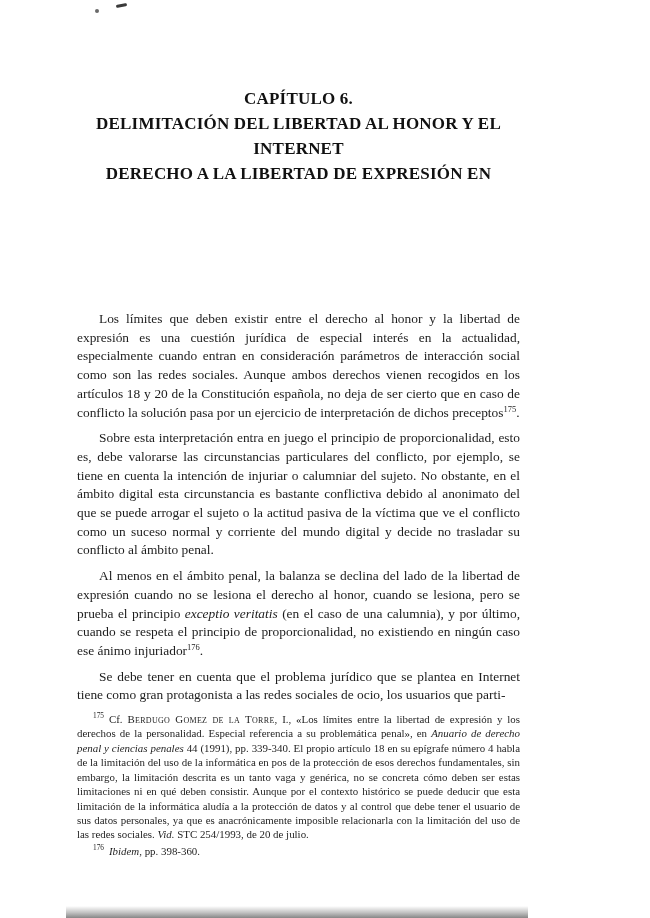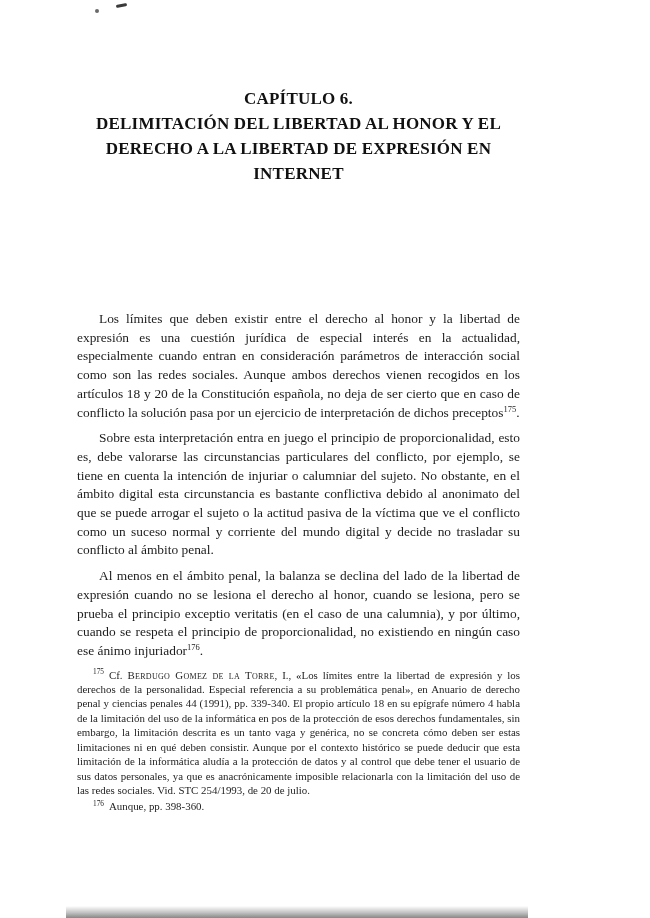--- a/index.html
+++ b/index.html
@@ -30,21 +30,21 @@
   .title-line { display: block; }
   .body-text {
     font-size: 13.4px;
     line-height: 18.7px;
     text-align: justify;
   }
   .para {
     margin: 4px 0 7px 0;
     text-indent: 22px;
   }
-  .ital { }
+  .ital { font-style: italic; }
   sup.fnref {
     font-size: 8.5px;
     line-height: 0;
     vertical-align: super;
   }
   .footnotes {
     font-size: 10.9px;
     line-height: 14.4px;
     text-align: justify;
     color: #1e1e1e;
@@ -98,34 +98,35 @@
 <body>
 
 <div class="page">
 
   <div class="speck-1"></div>
   <div class="speck-2"></div>
 
   <h1 class="chapter-title">
     <span class="title-line">CAPÍTULO 6.</span>
     <span class="title-line">DELIMITACIÓN DEL LIBERTAD AL HONOR Y EL</span>
+    <span class="title-line">INTERNET</span>
     <span class="title-line">DERECHO A LA LIBERTAD DE EXPRESIÓN EN</span>
-    <span class="title-line">INTERNET</span>
   </h1>
 
   <div class="body-text">
     <p class="para"><span>Los límites que deben existir entre el derecho al honor y la libertad de expresión es una cuestión jurídica de especial interés en la actualidad, especialmente cuando entran en consideración parámetros de interacción social como son las redes sociales. Aunque ambos derechos vienen recogidos en los artículos 18 y 20 de la Constitución española, no deja de ser cierto que en caso de conflicto la solución pasa por un ejercicio de interpretación de dichos preceptos</span><sup class="fnref">175</sup><span>.</span></p>
 
     <p class="para"><span>Sobre esta interpretación entra en juego el principio de proporcionalidad, esto es, debe valorarse las circunstancias particulares del conflicto, por ejemplo, se tiene en cuenta la intención de injuriar o calumniar del sujeto. No obstante, en el ámbito digital esta circunstancia es bastante conflictiva debido al anonimato del que se puede arrogar el sujeto o la actitud pasiva de la víctima que ve el conflicto como un suceso normal y corriente del mundo digital y decide no trasladar su conflicto al ámbito penal.</span></p>
 
     <p class="para"><span>Al menos en el ámbito penal, la balanza se declina del lado de la libertad de expresión cuando no se lesiona el derecho al honor, cuando se lesiona, pero se prueba el principio </span><span class="ital">exceptio veritatis</span><span> (en el caso de una calumnia), y por último, cuando se respeta el principio de proporcionalidad, no existiendo en ningún caso ese ánimo injuriador</span><sup class="fnref">176</sup><span>.</span></p>
 
+    <p class="para"><span>Se debe tener en cuenta que el problema jurídico que se plantea en Internet tiene como gran protagonista a las redes sociales de ocio, los usuarios que parti-</span></p>
   </div>
 
   <div class="footnotes">
     <p class="footnote"><sup class="fnmark">175</sup><span>Cf. </span><span class="smallcaps">Berdugo Gomez de la Torre</span><span>, I., «Los límites entre la libertad de expresión y los derechos de la personalidad. Especial referencia a su problemática penal», en </span><span class="ital">Anuario de derecho penal y ciencias penales</span><span> 44 (1991), pp. 339-340. El propio artículo 18 en su epígrafe número 4 habla de la limitación del uso de la informática en pos de la protección de esos derechos fundamentales, sin embargo, la limitación descrita es un tanto vaga y genérica, no se concreta cómo deben ser estas limitaciones ni en qué deben consistir. Aunque por el contexto histórico se puede deducir que esta limitación de la informática aludía a la protección de datos y al control que debe tener el usuario de sus datos personales, ya que es anacrónicamente imposible relacionarla con la limitación del uso de las redes sociales. </span><span class="ital">Vid.</span><span> STC 254/1993, de 20 de julio.</span></p>
 
-    <p class="footnote"><sup class="fnmark">176</sup><span class="ital">Aunque</span><span>, pp. 398-360.</span></p>
+    <p class="footnote"><sup class="fnmark">176</sup><span class="ital">Ibidem</span><span>, pp. 398-360.</span></p>
   </div>
 
   <div class="page-bottom-shadow"></div>
 
 </div>
 
 </body></html>

